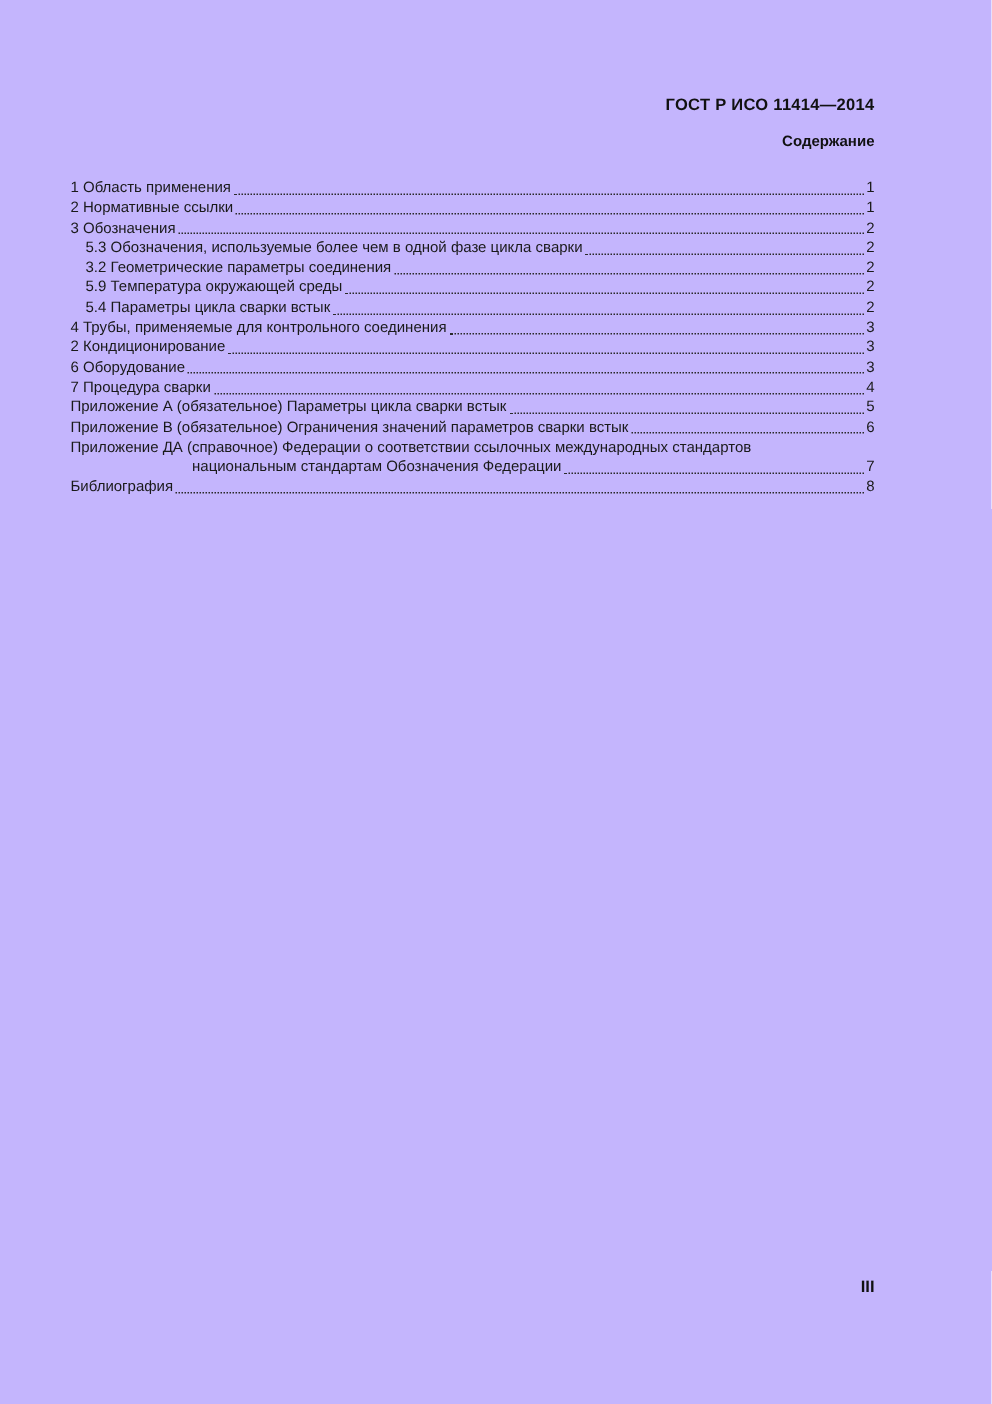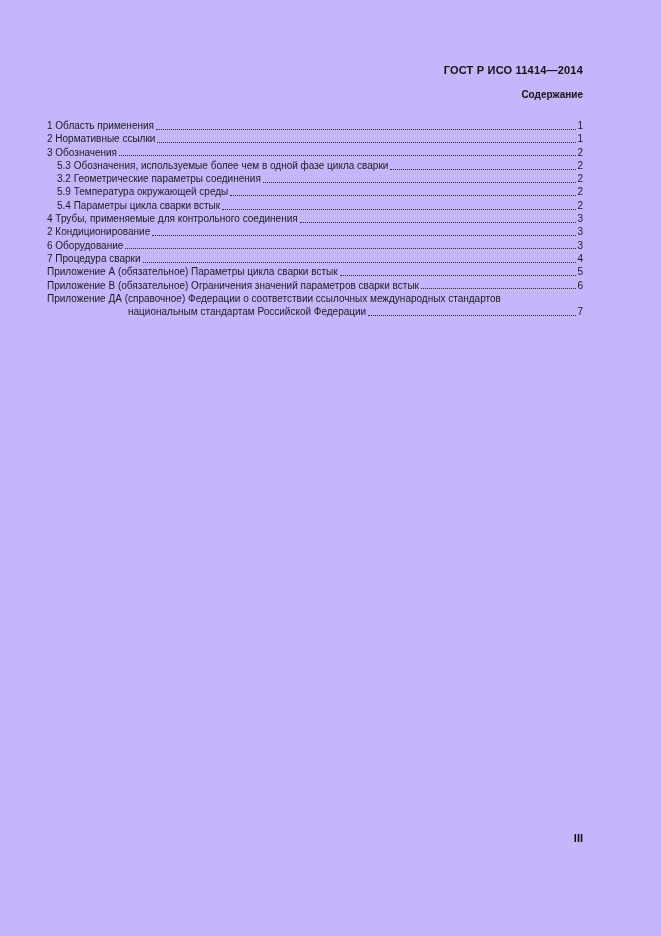--- a/index.html
+++ b/index.html
@@ -58,21 +58,21 @@
     align-self: flex-end;
     margin: 0 1px 2.5px 2px;
   }
   .toc-page {
     white-space: nowrap;
   }
   .toc-row.indent-1 { padding-left: 10px; }
   .toc-row.indent-2 { padding-left: 81px; }
   .page-number {
     position: absolute;
-    top: 832px;
+    top: 852px;
     left: 47px;
     width: 536px;
     text-align: right;
     font-size: 11px;
     font-weight: bold;
   }
 </style>
 </head>
 <body>
 
@@ -146,21 +146,26 @@
       <div class="toc-row indent-0">
     <span class="toc-label">Приложение В (обязательное) Ограничения значений параметров сварки встык</span>
     <span class="toc-dots"></span>
     <span class="toc-page">6</span>
   </div>
       <div class="toc-row indent-0 no-leader">
     <span class="toc-label">Приложение ДА (справочное) Федерации о соответствии ссылочных международных стандартов</span>
 
   </div>
       <div class="toc-row indent-2">
-    <span class="toc-label">национальным стандартам Российской Федерации</span>
+    <span class="toc-label">национальным стандартам Обозначения Федерации</span>
     <span class="toc-dots"></span>
     <span class="toc-page">7</span>
+  </div>
+      <div class="toc-row indent-0">
+    <span class="toc-label">Библиография</span>
+    <span class="toc-dots"></span>
+    <span class="toc-page">8</span>
   </div>
     </div>
 
   <div class="page-number">III</div>
 
 </div>
 
 </body></html>

